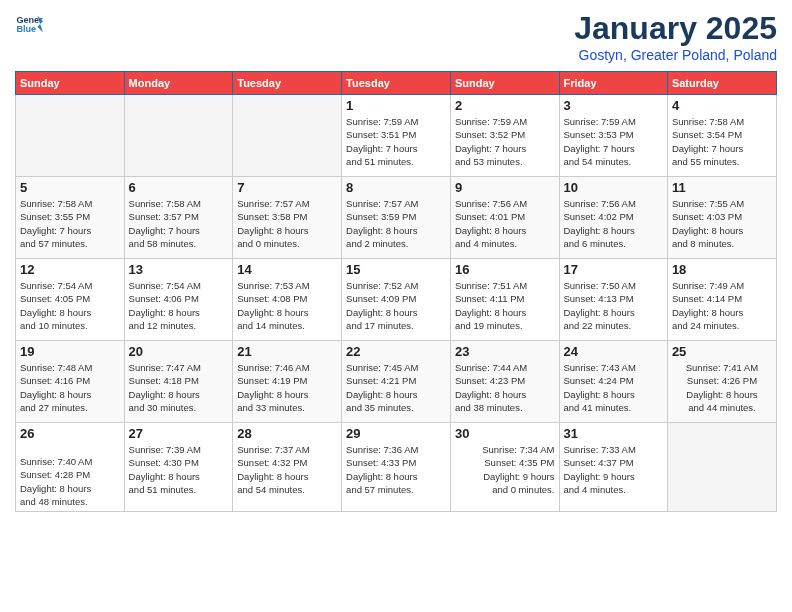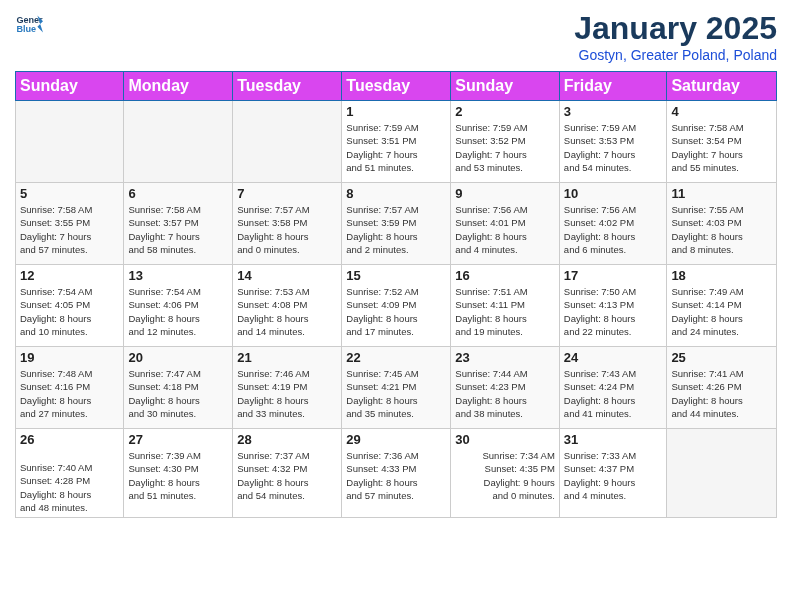--- a/index.html
+++ b/index.html
@@ -40,25 +40,25 @@
     .subtitle {
       font-size: 14px;
       color: #1d4ed8;
     }
     .calendar {
       width: 100%;
       border-collapse: collapse;
       font-size: 10px;
     }
     .calendar th {
-      background: #d946ef;
+      background: #ef4444;
       color: #fff;
       padding: 5px 4px;
       text-align: left;
-      font-size: 16px;
+      font-size: 11px;
       font-weight: bold;
       border: 1px solid #1a6aaf;
     }
     .calendar td {
       border: 1px solid #ccc;
       vertical-align: top;
       padding: 3px 4px;
       width: 113px;
       height: 82px;
       background: #fff;
@@ -288,21 +288,21 @@
           </td>
           <td>
             <div class="day-number">24</div>
             <div class="day-info" style="white-space: pre-line;">Sunrise: 7:43 AM
 Sunset: 4:24 PM
 Daylight: 8 hours
 and 41 minutes.</div>
           </td>
           <td>
             <div class="day-number">25</div>
-            <div class="day-info" style="white-space: pre-line;">Sunrise: 7:41 AM
+            <div class="day-info" style="white-space: pre-line; text-align: center;">Sunrise: 7:41 AM
 Sunset: 4:26 PM
 Daylight: 8 hours
 and 44 minutes.</div>
           </td>
         </tr>
         <tr class="week-row">
           <td>
             <div class="day-number">26</div>
             <div class="day-info" style="white-space: pre-line; margin-top: 14px;">Sunrise: 7:40 AM
 Sunset: 4:28 PM

